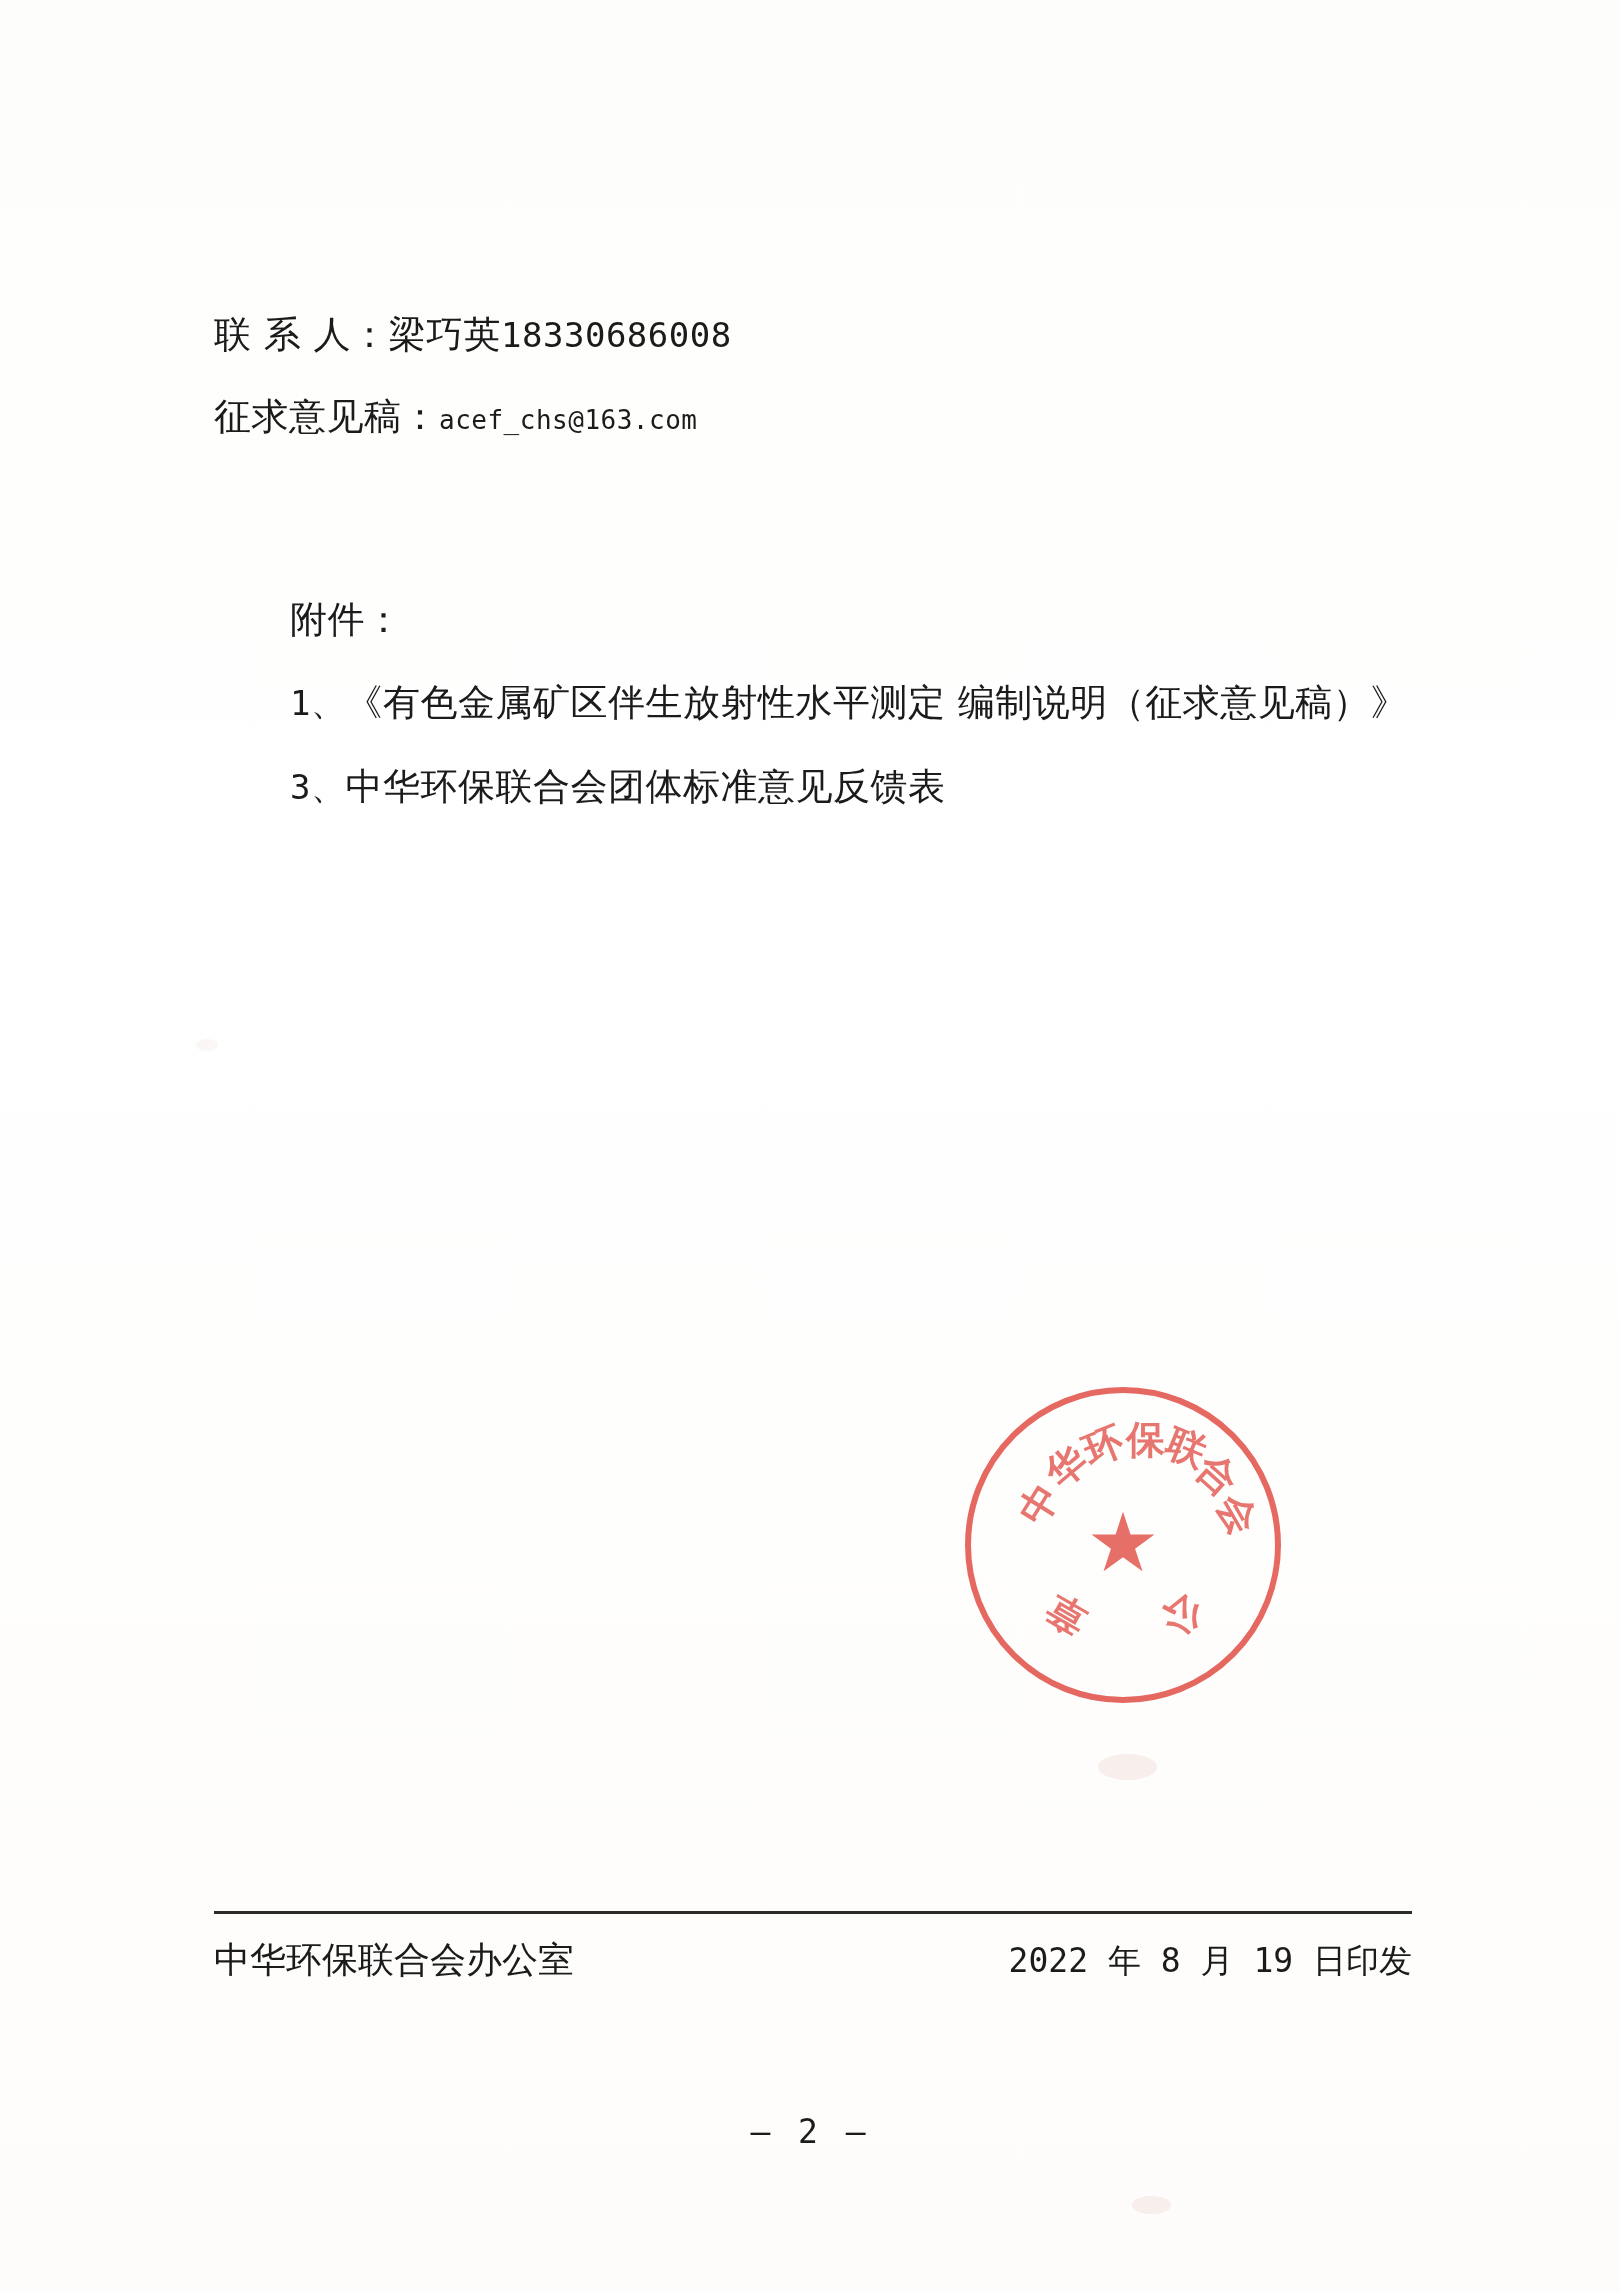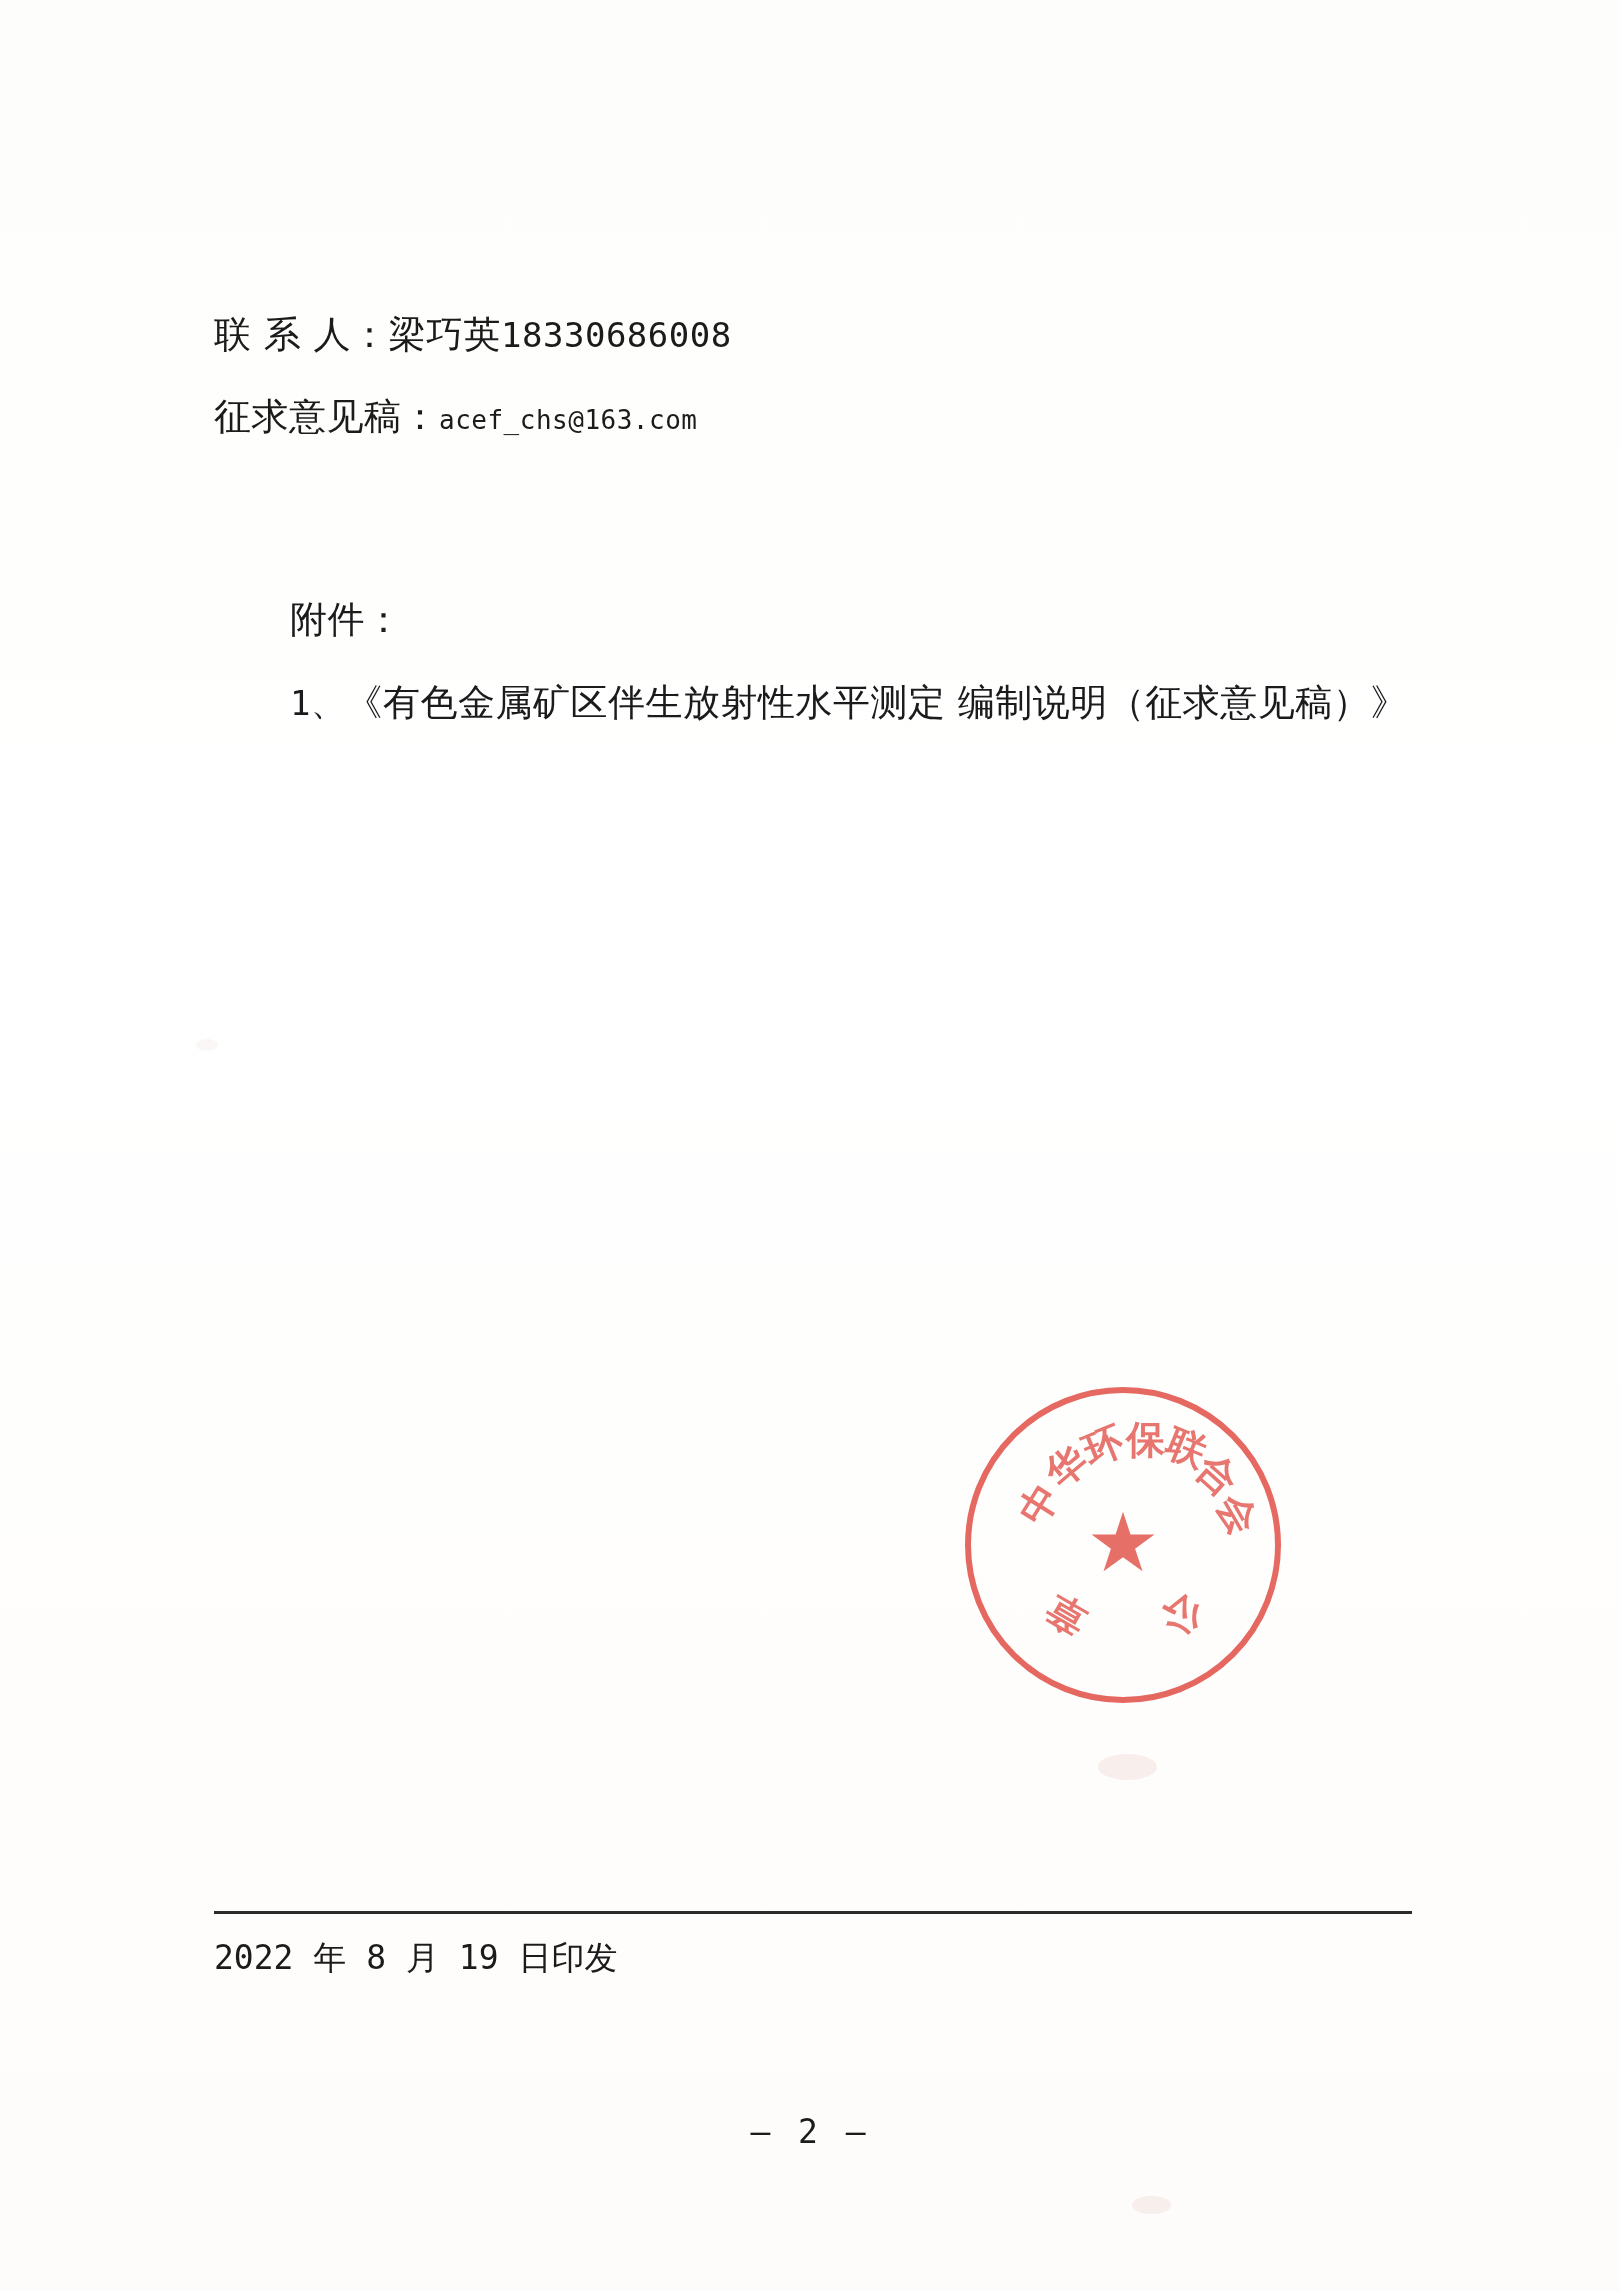--- a/index.html
+++ b/index.html
@@ -186,38 +186,42 @@
 
     <div class="blockgap"></div>
 
     <div class="line indent">附件：</div>
 
     <div class="line attach-line indent" style="text-indent:0; padding-left:76px; margin-left:0;">
       <span class="num">1、</span><span class="cjk">《有色金属矿区伴生放射性水平测定 编制说明（征求意见稿）》</span>
     </div>
 
 
+    <div class="line attach-line indent" style="padding-left:76px;">
+      <span class="num">3、</span><span class="cjk">中华环保联合会团体标准意见反馈表</span>
+    </div>
   </div>
 
   <div class="seal">
     <div class="seal-text">
       <span class="seal-ch" style="left:49px; top:84px; transform: rotate(-58deg);">中</span>
       <span class="seal-ch" style="left:76px; top:47px; transform: rotate(-40deg);">华</span>
       <span class="seal-ch" style="left:113px; top:25.5px; transform: rotate(-22deg);">环</span>
       <span class="seal-ch" style="left:155px; top:19.6px; transform: rotate(0deg);">保</span>
       <span class="seal-ch" style="left:196px; top:28px; transform: rotate(22deg);">联</span>
       <span class="seal-ch" style="left:227px; top:55px; transform: rotate(42deg);">合</span>
       <span class="seal-ch" style="left:247px; top:94px; transform: rotate(60deg);">会</span>
       <span class="seal-ch" style="left:192px; top:196px; transform: rotate(150deg);">公</span>
       <span class="seal-ch" style="left:76px; top:194px; transform: rotate(210deg);">章</span>
     </div>
     <div class="star">★</div>
   </div>
 
 
   <div class="footer-rule"></div>
   <div class="footer">
+    <div class="left">中华环保联合会办公室</div>
     <div class="right">2022 年 8 月 19 日印发</div>
   </div>
 
   <div class="pagenum">— 2 —</div>
 </div>
 
 
 </body></html>

